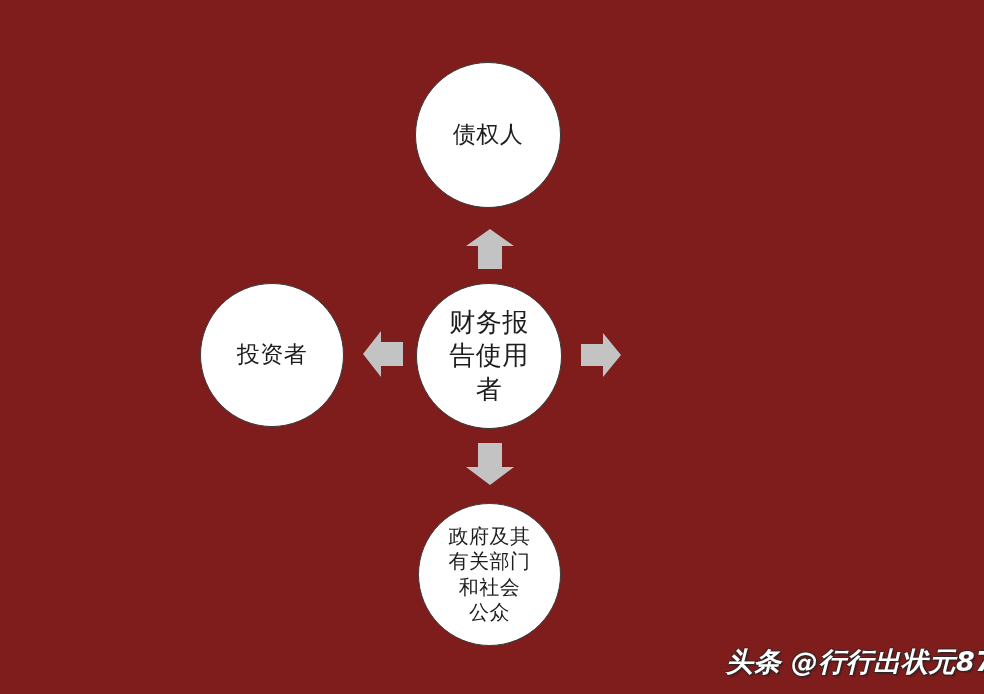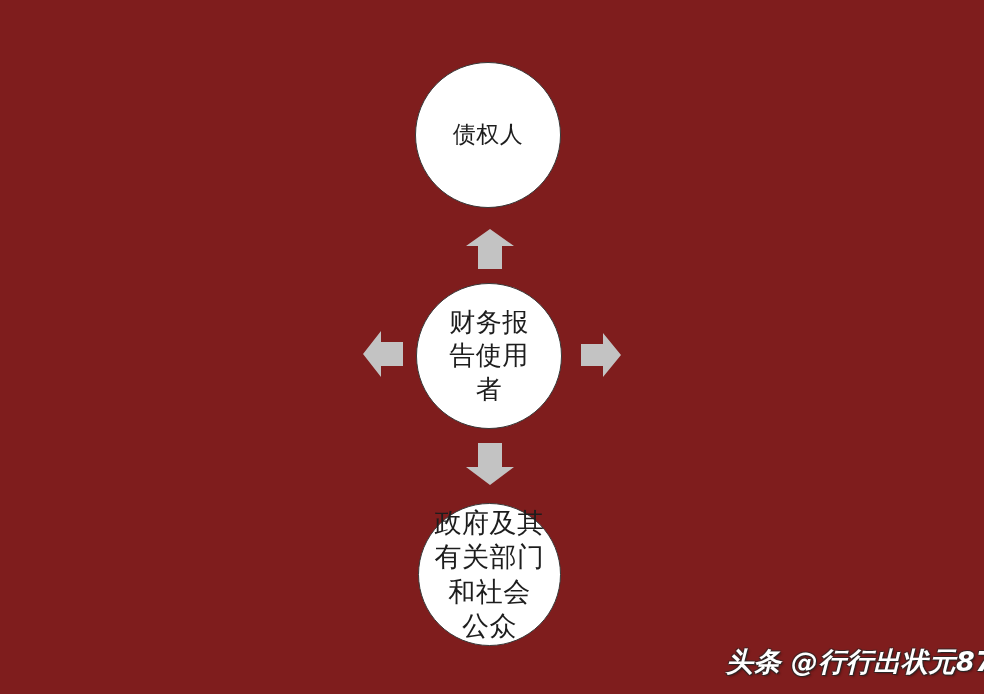--- a/index.html
+++ b/index.html
@@ -56,21 +56,21 @@
   }
   #node-managers {
     left: 636px; top: 283px;
     width: 145px; height: 145px;
   }
   #node-government {
     left: 418px; top: 503px;
     width: 143px; height: 143px;
   }
   #node-center .node-label { font-size: 26px; line-height: 1.28; }
-  #node-government .node-label { font-size: 27px; line-height: 1.26; }
+  #node-government .node-label { font-size: 20px; line-height: 1.26; }
   #node-managers .node-label { font-size: 22.5px; line-height: 1.30; }
 
   
   .arrow {
     position: absolute;
     display: block;
   }
   .arrow svg { display: block; }
 
   #arrow-up    { left: 466px; top: 229px; }
@@ -101,20 +101,23 @@
 </style>
 </head>
 <body>
 
 <div class="canvas">
 
   <div class="node" id="node-creditors">
     <span class="node-label">债权人</span>
   </div>
 
+  <div class="node" id="node-investors">
+    <span class="node-label">投资者</span>
+  </div>
 
   <div class="node" id="node-center">
     <span class="node-label">财务报
 告使用
 者</span>
   </div>
 
 
   <div class="node" id="node-government">
     <span class="node-label">政府及其

